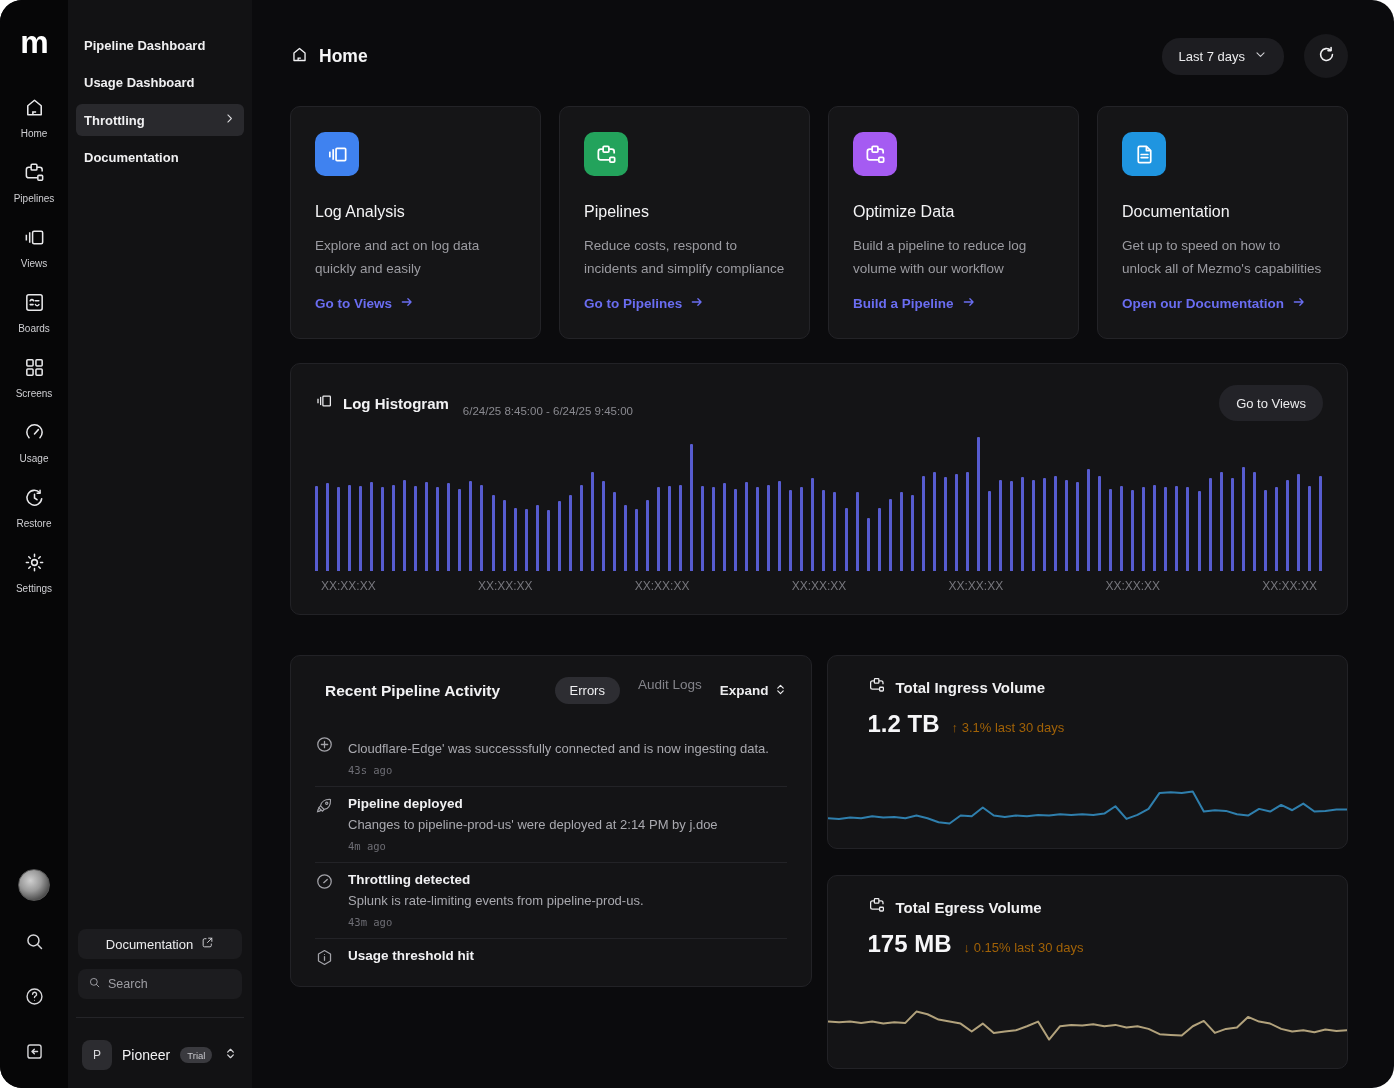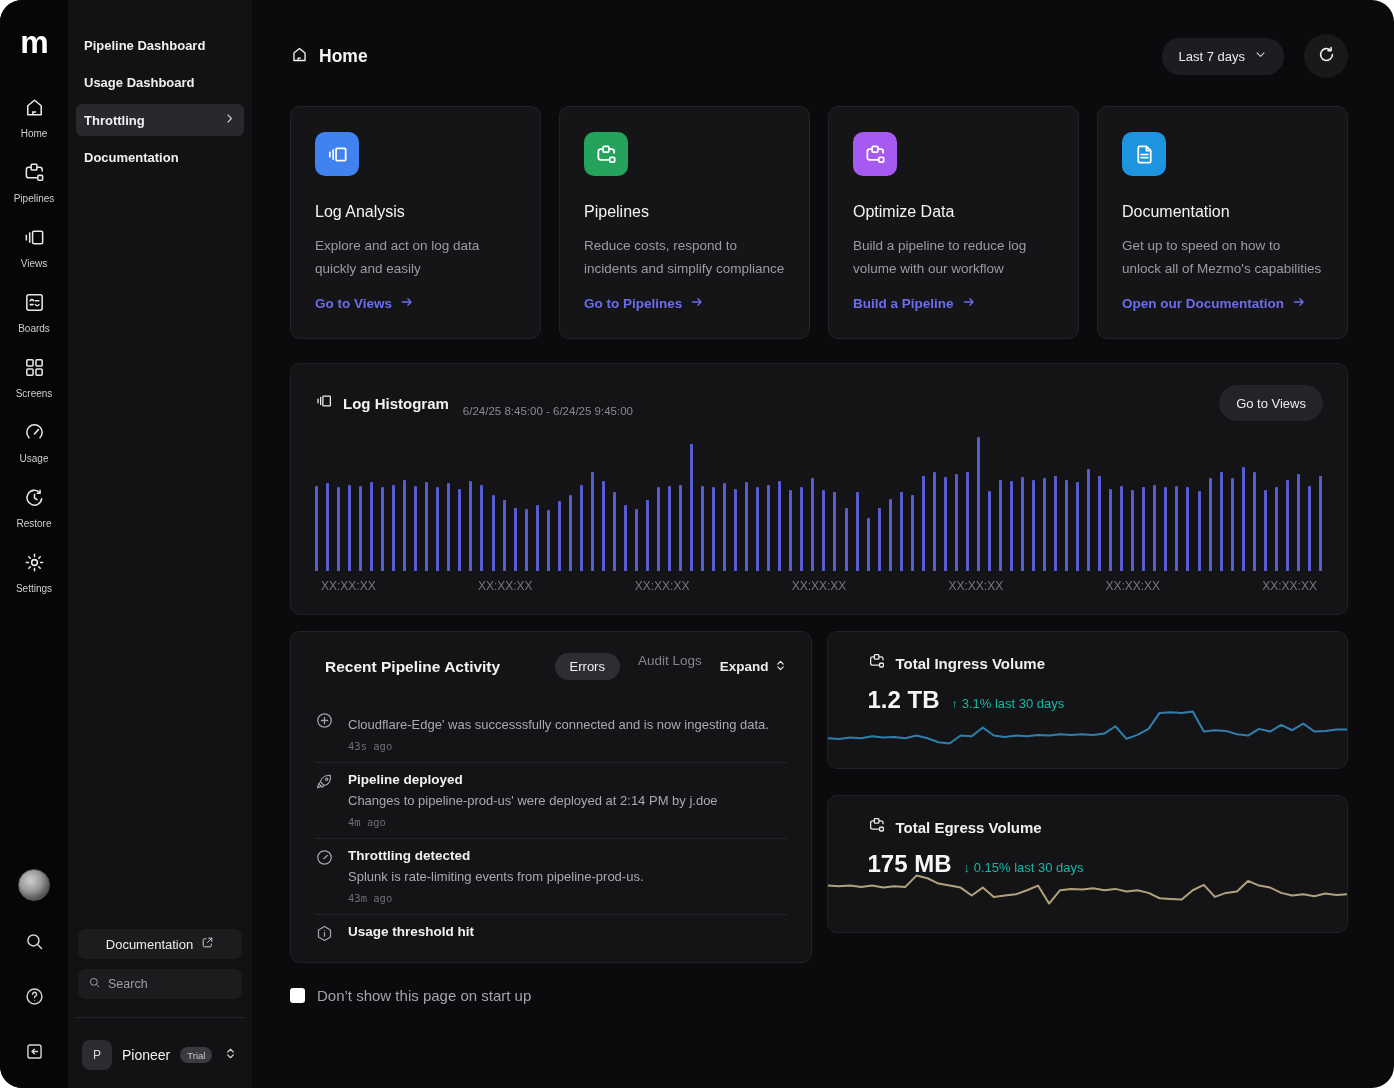--- a/index.html
+++ b/index.html
@@ -64,46 +64,46 @@
   .histo-head svg { width:18px; height:18px; stroke:#ececee; }
   .histo-title { color:#f2f2f4; font-size:15px; font-weight:700; }
   .histo-range { color:#8a8a90; font-size:11.5px; margin-left:4px; margin-top:16px; }
   .views-btn { margin-left:auto; background:#232328; border-radius:18px; height:36px; padding:0 17px; display:flex; align-items:center; color:#ececee; font-size:13px; cursor:pointer; }
   .histo-bars { height:134px; margin-top:16px; display:flex; align-items:flex-end; justify-content:space-between; }
   .histo-bars .bar { width:3px; border-radius:1px 1px 0 0; }
   .histo-x { display:flex; justify-content:space-between; margin-top:8px; padding:0 6px; }
   .histo-x span { color:#77777d; font-size:12px; }
 
   
-  .bottom { display:grid; grid-template-columns:1fr 1fr; gap:15px; margin-top:16px; }
+  .bottom { display:grid; grid-template-columns:1fr 1fr; gap:15px; margin-top:40px; }
   .activity { background:#141416; border:1px solid #222226; border-radius:10px; padding:21px 24px; height:332px; overflow:hidden; }
   .act-head { display:flex; align-items:center; gap:10px; }
   .act-title { color:#f2f2f4; font-size:15.5px; font-weight:700; }
   .act-tabs { margin-left:auto; display:flex; gap:18px; }
   .tab-pill { background:#2d2d32; border-radius:16px; padding:6px 15px; color:#f0f0f2; font-size:13px; cursor:pointer; }
   .tab-plain { color:#84848a; font-size:13.5px; cursor:pointer; }
   .expand { display:flex; align-items:center; gap:5px; color:#ececee; font-size:13.5px; font-weight:600; cursor:pointer; }
   .expand svg { width:13px; height:13px; stroke:#ececee; }
   .act-list { margin-top:22px; }
   .act-item { display:flex; gap:14px; padding:9px 0 10px 0; }
   .act-item + .act-item { border-top:1px solid #232327; }
   .act-ico svg { width:19px; height:19px; stroke:#a2a2a8; }
   .act-body { flex:1; }
   .act-item-title { color:#f1f1f3; font-size:13.5px; font-weight:700; }
   .act-item-desc { color:#a9a9af; font-size:13px; margin-top:6px; }
   .act-item-time { color:#6e6e75; font-size:10.5px; margin-top:8px; font-family:"DejaVu Sans Mono", monospace; }
 
   .vol-col { display:flex; flex-direction:column; gap:26px; }
-  .vol-card { background:#141416; border:1px solid #222226; border-radius:10px; padding:20px 24px 0 40px; height:138px; position:relative; overflow:hidden; }
+  .vol-card { background:#141416; border:1px solid #222226; border-radius:10px; padding:20px 24px 0 40px; height:194px; position:relative; overflow:hidden; }
   .vol-head { display:flex; align-items:center; gap:10px; }
   .vol-head svg { width:18px; height:18px; stroke:#ececee; }
   .vol-title { color:#f0f0f2; font-size:15px; font-weight:600; }
   .vol-value-row { display:flex; align-items:baseline; gap:12px; margin-top:12px; }
   .vol-value { color:#f6f6f8; font-size:24px; font-weight:700; }
-  .vol-delta { color:#14b8a6; font-size:13px; }
+  .vol-delta { color:#a16207; font-size:13px; }
   .sparkline { position:absolute; left:0; right:0; bottom:8px; width:100%; height:72px; display:block; }
 
   
   .startup-row { display:flex; align-items:center; gap:12px; margin-top:24px; }
   .checkbox { width:15px; height:15px; background:#ffffff; border-radius:3px; cursor:pointer; }
   .startup-label { color:#a3a3a9; font-size:15px; }
 </style>
 </head>
 <body>
 

